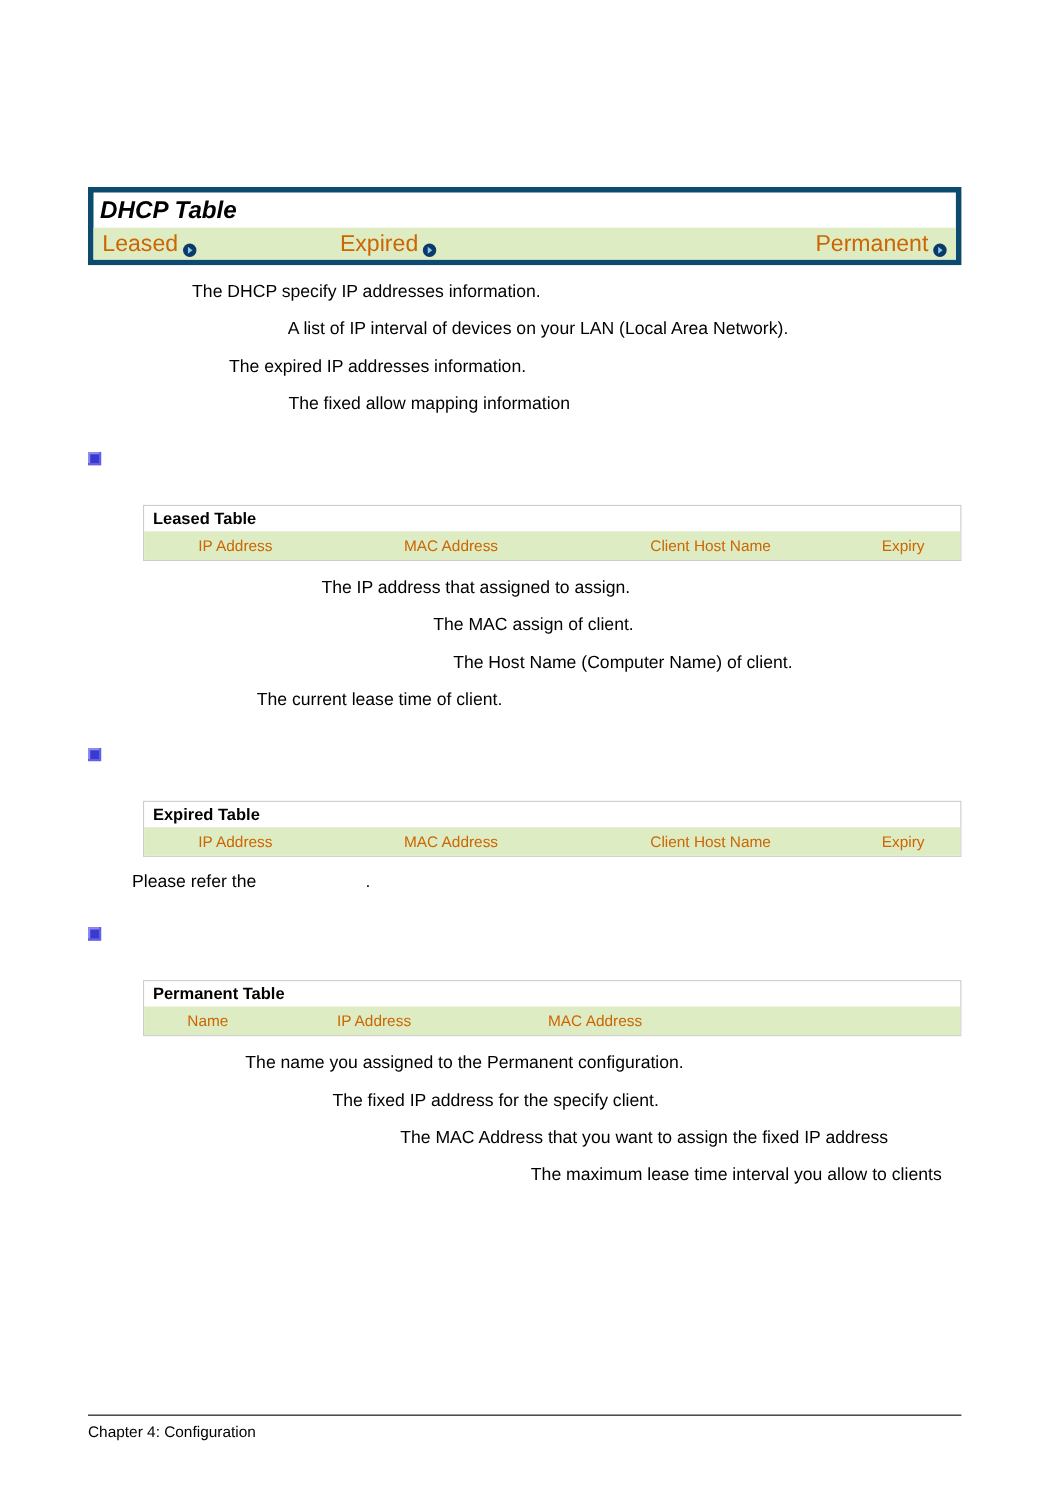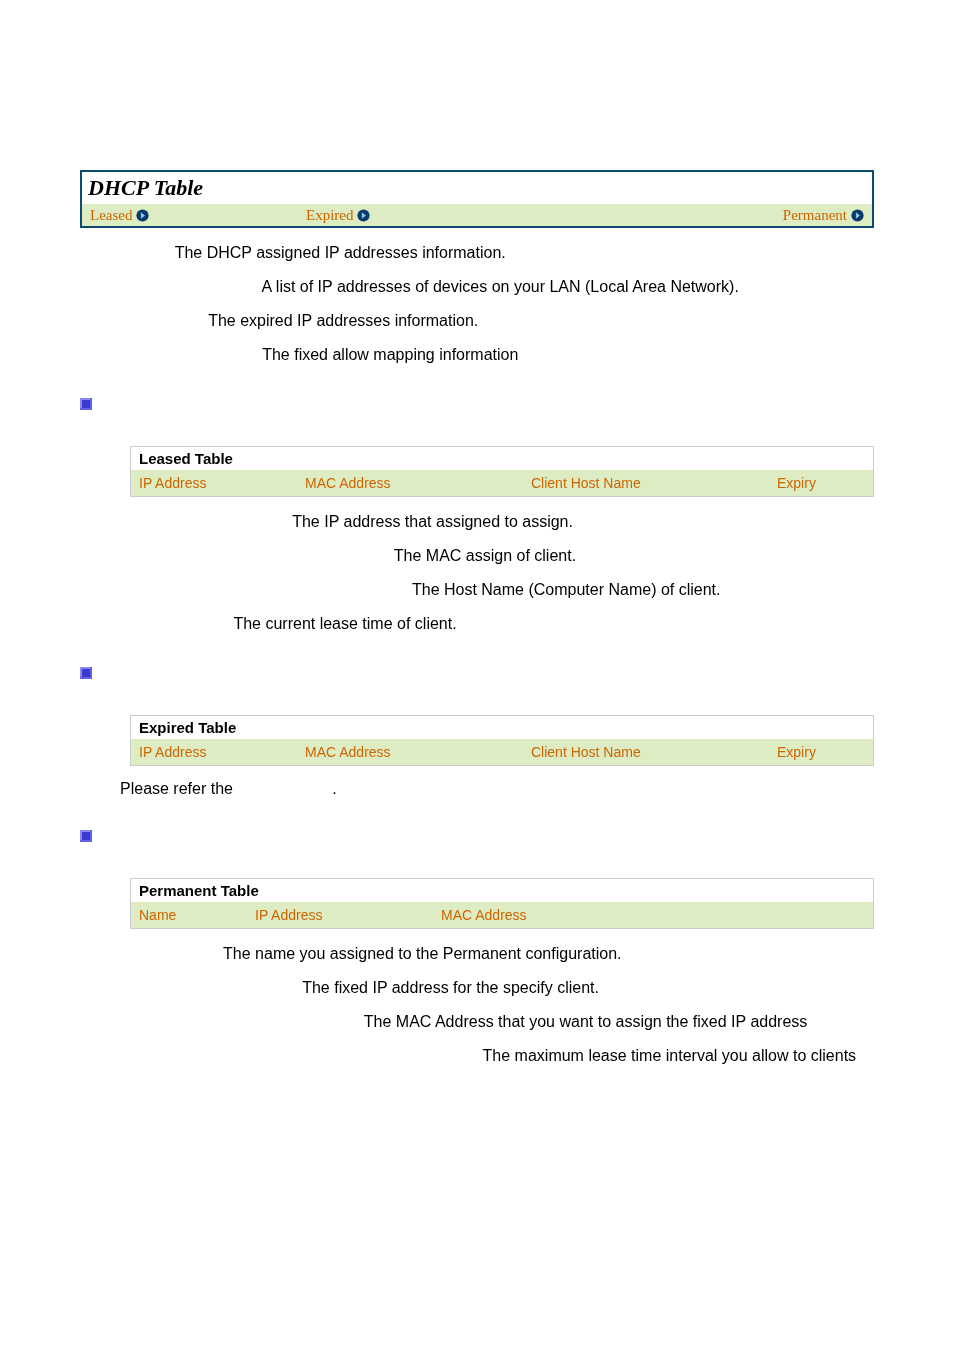--- a/index.html
+++ b/index.html
@@ -13,22 +13,21 @@
   .page {
     width: 954px;
     min-height: 1351px;
     padding: 170px 80px 0 80px;
     box-sizing: border-box;
     position: relative;
   }
 
   
   .dhcp-box {
-    border: 2px solid #0c4a6e;
-    font-family: Liberation Serif, serif;
+    border: 5px solid #0c4a6e;
   }
   .dhcp-title-row {
     padding: 3px 6px 3px 6px;
   }
   .dhcp-title {
     font-size: 22px;
     font-weight: bold;
     font-style: italic;
     color: #000;
   }
@@ -36,21 +35,21 @@
     background: #cccccc;
     padding: 2px 6px;
     font-weight: bold;
     font-size: 17px;
     color: #000;
   }
   .type-options-row {
     background: #deecc4;
     display: flex;
     padding: 3px 0 2px 0;
-    font-size: 15px;
+    font-size: 21px;
   }
   .type-opt {
     display: flex;
     align-items: center;
     gap: 4px;
     padding: 0 8px;
     color: #cc6600;
   }
   .type-opt.leased { flex: 0 0 200px; }
   .type-opt.expired { flex: 0 0 280px; }
@@ -104,20 +103,21 @@
     padding: 3px 8px;
     font-weight: bold;
     font-size: 15px;
     color: #000;
   }
   .inner-header-row {
     background: #deecc4;
     display: flex;
     font-size: 14px;
     color: #cc6600;
+    text-align: center;
   }
   .inner-header-row > div {
     padding: 5px 8px;
   }
   .col-ip      { flex: 0 0 150px; }
   .col-mac     { flex: 0 0 210px; }
   .col-host    { flex: 0 0 230px; }
   .col-expiry  { flex: 1; }
 
   .pcol-name   { flex: 0 0 100px; }
@@ -192,24 +192,24 @@
               <circle cx="8" cy="8" r="7.5" fill="#0a3a6a"></circle>
               <path d="M6 4 L11 8 L6 12 Z" fill="#8fc6ec"></path>
             </svg>
         </span>
       </div>
     </div>
   </div>
 
   <div class="desc-block">
     <div class="desc-line" style="margin-left:30px;">
-      <span class="term-label" style="color:#fff;">Leased:</span><span> The DHCP assigned IP addresses information.</span>
+      <span class="term-label" style="color:#fff;">Leased:</span><span> The DHCP specify IP addresses information.</span>
     </div>
     <div class="desc-line" style="margin-left:90px;">
-      <span class="term-label" style="color:#fff;">IP Address:</span><span> A list of IP addresses of devices on your LAN (Local Area Network).</span>
+      <span class="term-label" style="color:#fff;">IP Address:</span><span> A list of IP interval of devices on your LAN (Local Area Network).</span>
     </div>
     <div class="desc-line" style="margin-left:60px;">
       <span class="term-label" style="color:#fff;">Expired:</span><span> The expired IP addresses information.</span>
     </div>
     <div class="desc-line" style="margin-left:90px;">
       <span class="term-label" style="color:#fff;">Permanent:</span><span> The fixed allow mapping information</span>
     </div>
   </div>
 
   <div class="section-heading">
@@ -283,14 +283,18 @@
       <span class="term-label" style="color:#fff;">IP Address:</span><span> The fixed IP address for the specify client.</span>
     </div>
     <div class="below-line" style="margin-left:170px;">
       <span class="term-label" style="color:#fff;">MAC Address:</span><span> The MAC Address that you want to assign the fixed IP address</span>
     </div>
     <div class="below-line" style="margin-left:228px;">
       <span class="term-label" style="color:#fff;">Maximum Lease Time:</span><span> The maximum lease time interval you allow to clients</span>
     </div>
   </div>
 
+  <div class="footer-line">
+    <span>Chapter 4: Configuration</span>
+    <span class="footer-right">52</span>
+  </div>
 
 </div>
 
 </body></html>

